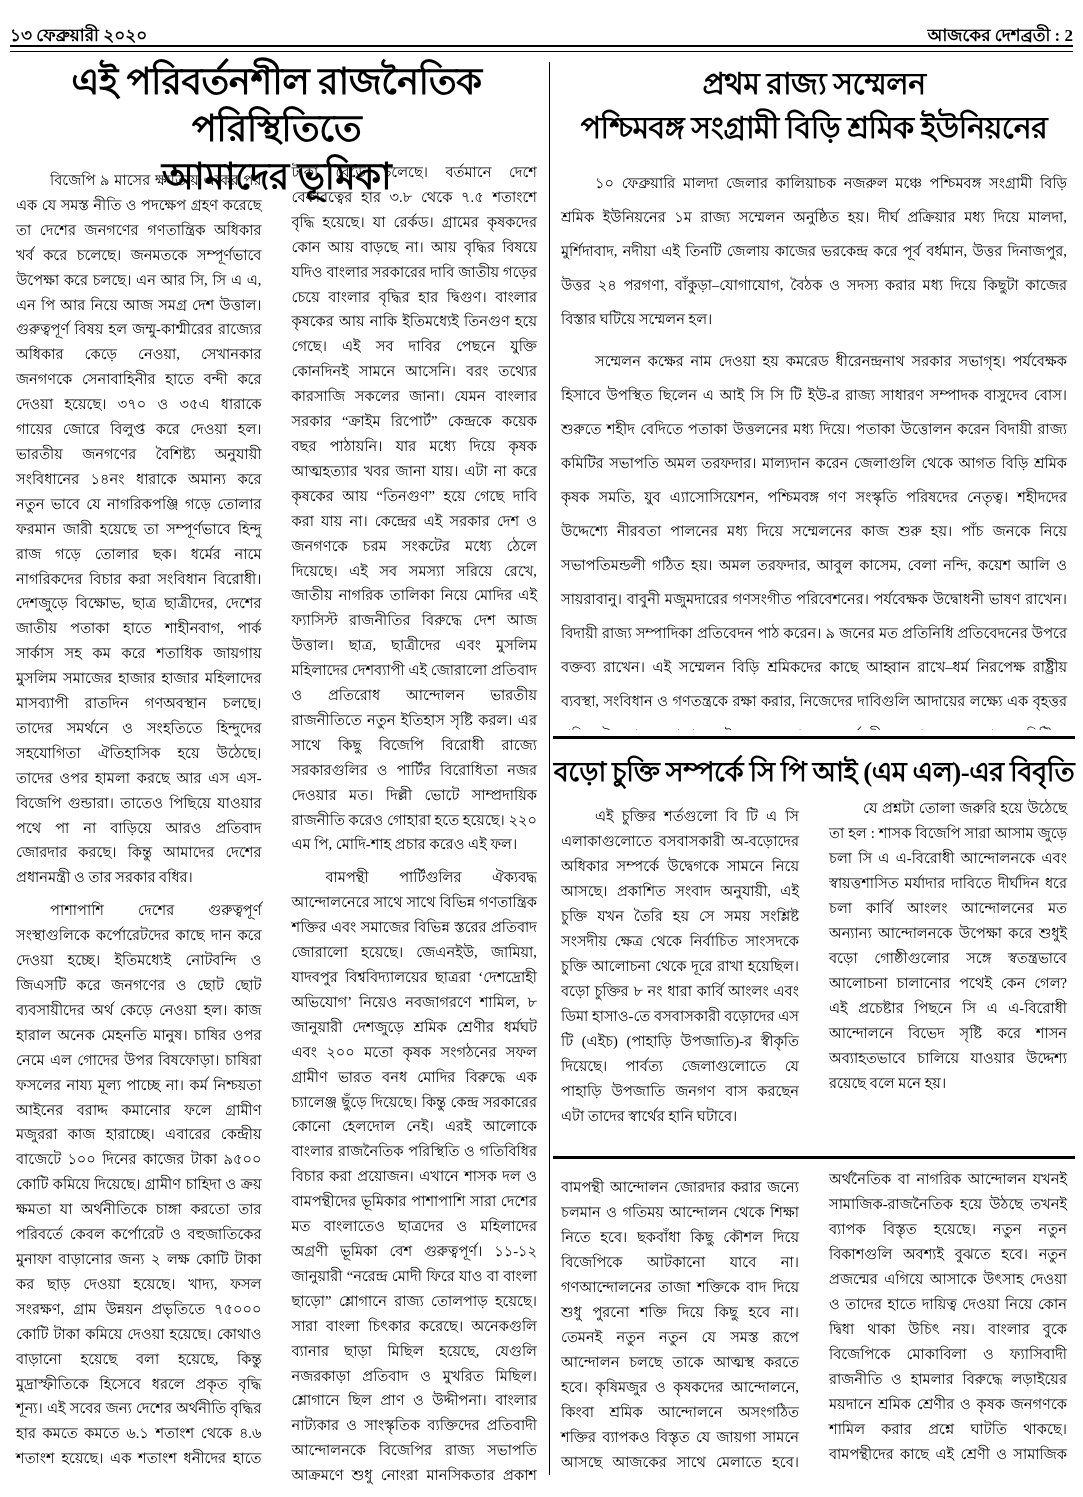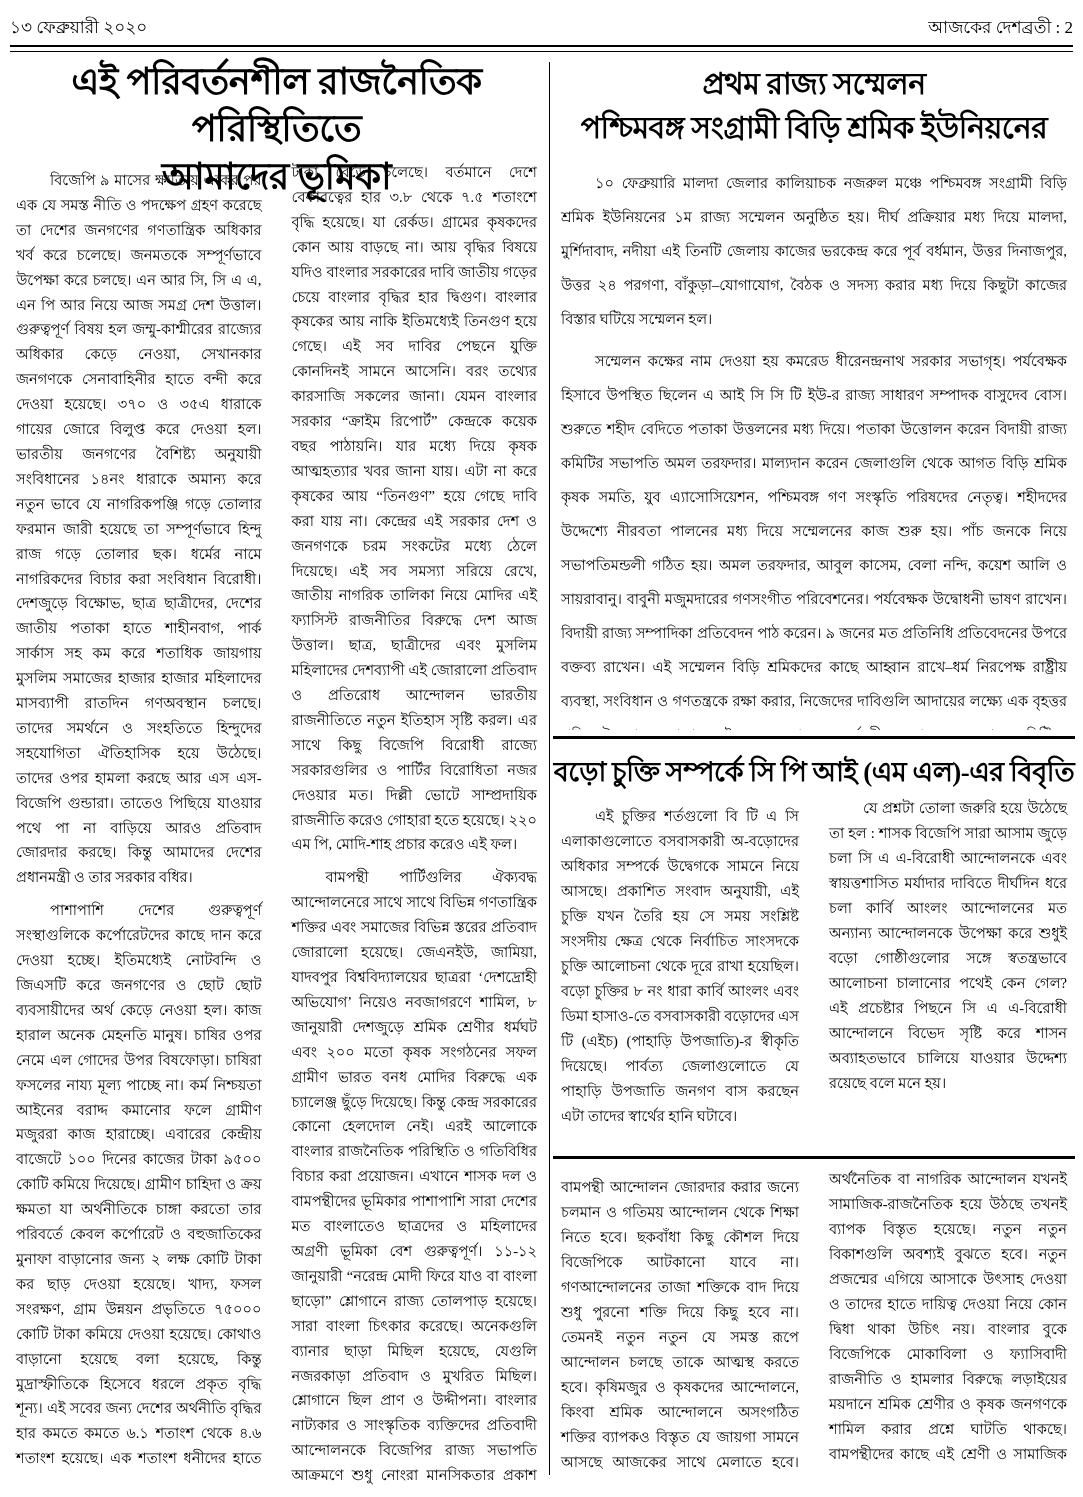--- a/index.html
+++ b/index.html
@@ -7,23 +7,23 @@
     position:relative;
     width:1083px;height:1497px;
     background:#ffffff;
     color:#000;
     font-family:"Liberation Serif","DejaVu Serif",serif;
     overflow:hidden;
     margin:0 auto;
   }
   
   .masthead-row{
-    position:absolute;left:10px;right:10px;top:14px;
+    position:absolute;left:10px;right:10px;top:22px;
     display:flex;justify-content:space-between;align-items:flex-end;
-    font-size:17px;font-weight:normal;
+    font-size:17px;font-weight:bold;
   }
   .double-rule{
     position:absolute;left:10px;right:10px;top:45px;
     height:4px;border-top:2.5px solid #000;border-bottom:1.5px solid #000;
   }
   
   .left-half{position:absolute;left:8px;top:56px;width:537px;height:1436px;}
   .right-half{position:absolute;left:553px;top:56px;width:522px;height:1436px;}
   .v-divider{position:absolute;left:549px;top:62px;bottom:22px;width:1px;background:#000;}
   

